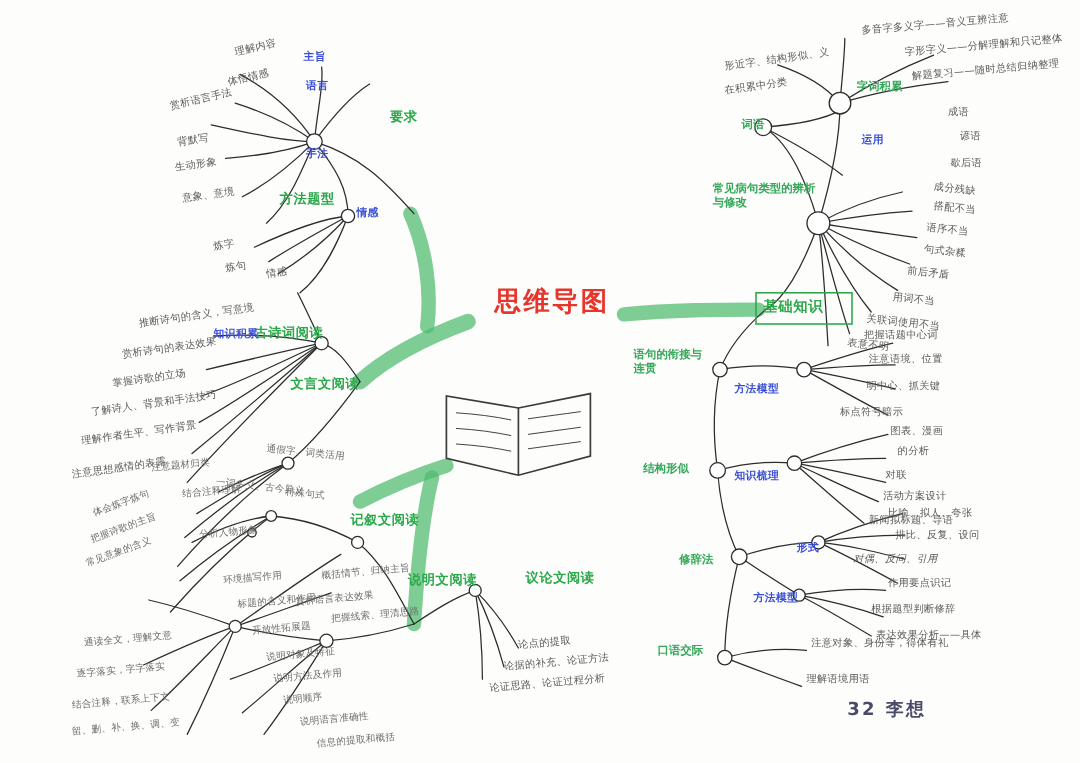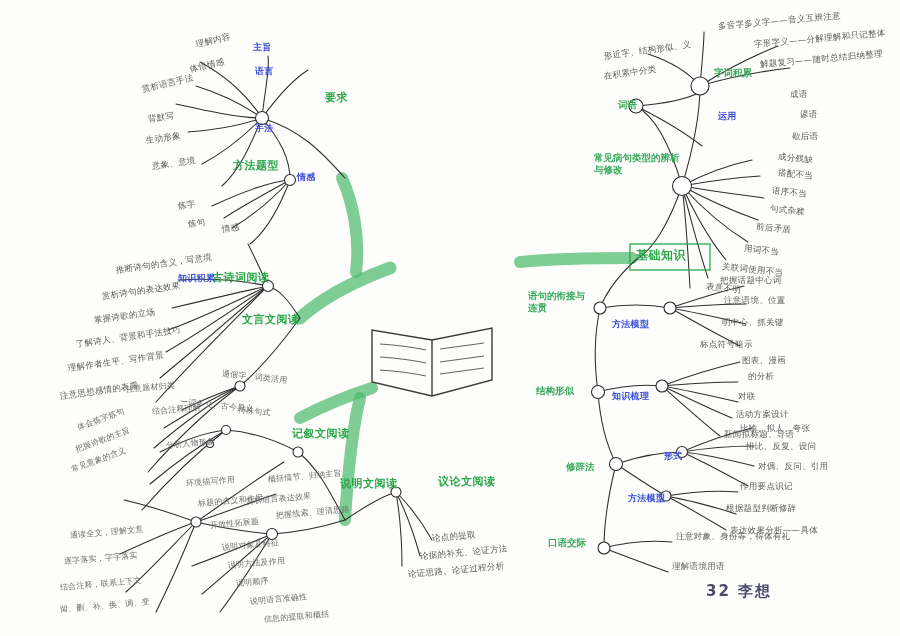--- a/index.html
+++ b/index.html
@@ -191,20 +191,21 @@
     <circle cx="666" cy="496" r="5"></circle>
     <circle cx="604" cy="548" r="6"></circle>
   </g>
 
   <g>
     <rect x="630" y="244" width="80" height="26" fill="none" stroke="#2aa84a" stroke-width="1.3"></rect>
   </g>
 </svg>
 
 <div id="title-block">
+  <div id="title-sub" class="red-title">思维导图</div>
 </div>
 
 <div class="lbl sig" style="left:706px;top:584px;">32 李想</div>
 
 <div class="lbl green" style="left:212px;top:272px;">古诗词阅读</div>
 <div class="lbl green" style="left:325px;top:92px;">要求</div>
 <div class="lbl green" style="left:233px;top:160px;">方法题型</div>
 <div class="lbl blue" style="left:178px;top:274px;">知识积累</div>
 <div class="lbl blue" style="left:253px;top:43px;">主旨</div>
 <div class="lbl blue" style="left:255px;top:67px;">语言</div>
@@ -293,21 +294,21 @@
 <div class="lbl leaf" style="left:720px;top:276px;">把握话题中心词</div>
 <div class="lbl leaf" style="left:724px;top:296px;">注意语境、位置</div>
 <div class="lbl leaf" style="left:722px;top:318px;">明中心、抓关键</div>
 <div class="lbl leaf" style="left:700px;top:340px;">标点符号暗示</div>
 
 <div class="lbl green-sm" style="left:566px;top:462px;">修辞法</div>
 <div class="lbl blue" style="left:664px;top:452px;">形式</div>
 <div class="lbl blue" style="left:628px;top:494px;">方法模型</div>
 <div class="lbl leaf" style="left:740px;top:424px;">比喻、拟人、夸张</div>
 <div class="lbl leaf" style="left:746px;top:442px;">排比、反复、设问</div>
-<div class="lbl leaf" style="left:758px;top:462px;">对偶、反问、引用</div>
+<div class="lbl leaf" style="left:711px;top:462px;font-style:italic;">对偶、反问、引用</div>
 <div class="lbl leaf" style="left:740px;top:482px;">作用要点识记</div>
 <div class="lbl leaf" style="left:726px;top:504px;">根据题型判断修辞</div>
 <div class="lbl leaf" style="left:730px;top:526px;">表达效果分析——具体</div>
 
 <div class="lbl green-sm" style="left:536px;top:386px;">结构形似</div>
 <div class="lbl blue" style="left:612px;top:392px;">知识梳理</div>
 <div class="lbl leaf" style="left:742px;top:356px;">图表、漫画</div>
 <div class="lbl leaf" style="left:748px;top:372px;">的分析</div>
 <div class="lbl leaf" style="left:738px;top:392px;">对联</div>
 <div class="lbl leaf" style="left:736px;top:410px;">活动方案设计</div>

